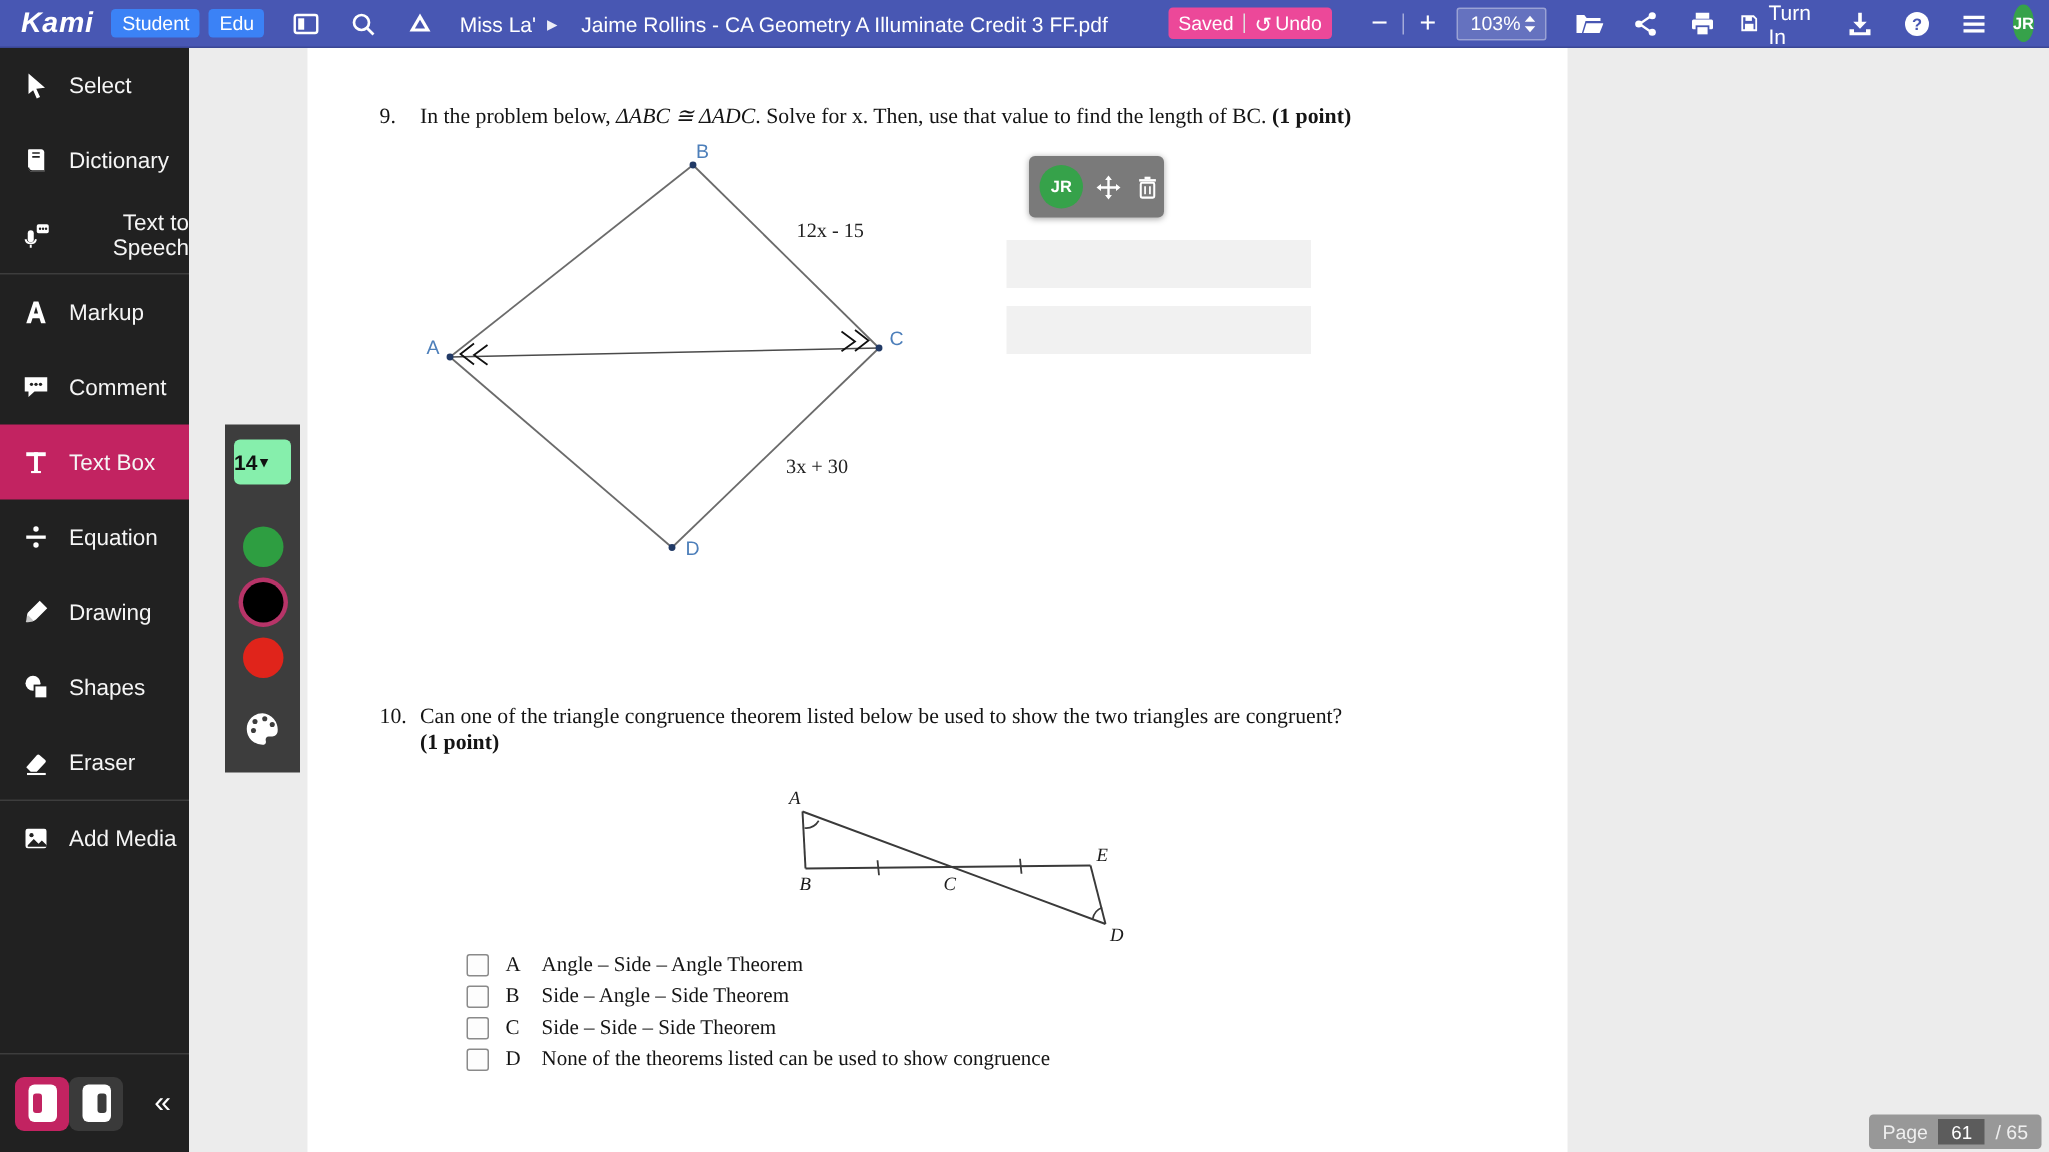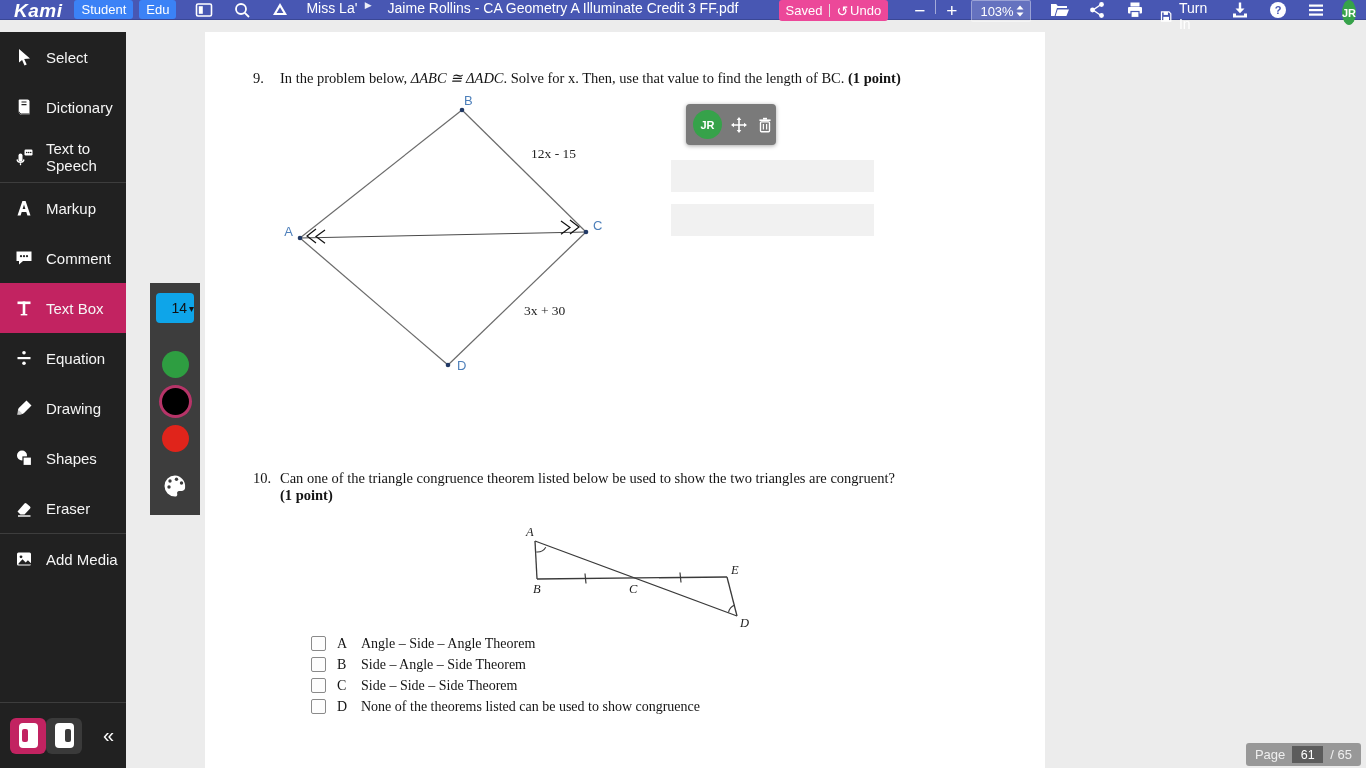--- a/index.html
+++ b/index.html
@@ -1,20 +1,20 @@
 <!DOCTYPE html>
 <html><head>
 <meta charset="utf-8">
 <style>
   * { margin:0; padding:0; box-sizing:border-box; }
   html,body { width:1366px; height:768px; overflow:hidden; font-family:"Liberation Sans",sans-serif; background:#ececec; }
 
   
-  .header { position:fixed; left:0; top:0; width:1366px; height:20px; background:#4857b3;
-            border-bottom:1px solid #3a4795; display:flex; align-items:flex-start; z-index:50; color:#fff; }
+  .header { position:fixed; left:0; top:0; width:1366px; height:32px; background:#4857b3;
+            border-bottom:1px solid #3a4795; display:flex; align-items:center; z-index:50; color:#fff; }
   .logo { margin-left:14px; font-weight:bold; font-style:italic; font-size:19px; letter-spacing:.5px; }
   .badge { margin-left:12px; background:#3b82f6; color:#fff; font-size:13px; padding:2px 7px; border-radius:3px; }
   .badge + .badge { margin-left:6px; }
   .hicon { margin-left:18px; width:20px; height:20px; display:flex; align-items:center; justify-content:center; cursor:pointer; }
   .crumb { margin-left:16px; font-size:14px; max-width:104px; white-space:nowrap; overflow:hidden; }
   .crumb-sep { margin-left:8px; font-size:9px; opacity:.9; }
   .doc-title { margin-left:16px; font-size:14px; white-space:nowrap; }
   .saved-pill { margin-left:40px; background:#ec4899; border-radius:3px; height:21px; display:flex; align-items:center;
                 padding:0 7px; font-size:13px; }
   .saved-pill .sep { border-left:1px solid #e0e0e0; height:13px; margin:0 6px 0 7px; }
@@ -26,39 +26,39 @@
   .zoombtn.plus { margin-left:10px; }
   .zoom-select { margin-left:14px; width:74px; height:22px; background:rgba(255,255,255,.16); border:1px solid rgba(255,255,255,.35);
                  border-radius:2px; display:flex; align-items:center; font-size:13px; padding:0 4px 0 8px; cursor:pointer; }
   .zoom-select .zv { flex:1; }
   .avatar { margin:0 10px 0 16px; width:25px; height:25px; border-radius:50%; background:#36a24a; color:#fff;
             font-size:11px; font-weight:bold; display:flex; align-items:center; justify-content:center; cursor:pointer; }
   .turnin { margin-left:14px; display:flex; align-items:center; font-size:14px; cursor:pointer; }
   .turnin svg { margin-right:6px; }
 
   
-  .sidebar { position:fixed; left:0; top:32px; bottom:0; width:126px; background:#212121; z-index:40; }
+  .sidebar { position:fixed; left:0; top:32px; bottom:0; width:126px; background:#212121; z-index:40;text-align:right; }
   .s-item { height:50px; display:flex; align-items:center; padding-left:14px; color:#f5f5f5; font-size:15px; cursor:pointer; }
   .s-item .ic { width:20px; height:20px; margin-right:12px; flex:none; display:flex; align-items:center; justify-content:center; }
   .s-item.active { background:#c22361; }
   .s-div { border-top:1px solid #3d3d3d; }
   .s-footer { position:absolute; left:0; right:0; bottom:0; height:66px; border-top:1px solid #3d3d3d; display:flex; align-items:center; }
   .layout-btn { width:36px; height:36px; border-radius:6px; margin-left:10px; display:flex; align-items:center; justify-content:center; cursor:pointer; }
   .layout-btn.on { background:#c22361; }
   .layout-btn.off { background:#3a3a3a; margin-left:0; }
   .mini-page { width:19px; height:25px; background:#fff; border-radius:4px; position:relative; }
   .mini-page .bar { position:absolute; top:6px; width:6px; height:13px; border-radius:2px; }
   .layout-btn.on .bar { left:3px; background:#c22361; }
   .layout-btn.off .bar { right:3px; background:#3a3a3a; }
   .collapse { margin-left:auto; margin-right:12px; color:#fff; font-size:20px; cursor:pointer; }
 
   
   .tb-panel { position:fixed; left:150px; top:283px; width:50px; height:232px; background:#3d3d3d; z-index:41; text-align:center; }
-  .fs-btn { margin:10px auto 0; width:38px; height:30px; background:#0ea5e9; border-radius:4px; display:flex;
-            align-items:center; justify-content:flex-end; font-size:14px; color:#111; cursor:pointer; }
+  .fs-btn { margin:10px auto 0; width:38px; height:30px; background:#86efac; border-radius:4px; display:flex;
+            align-items:center; justify-content:flex-start; font-size:14px; color:#111; cursor:pointer;font-weight:bold; }
   .fs-btn .caret { font-size:10px; margin-left:2px; }
   .swatch { width:27px; height:27px; border-radius:50%; margin:10px auto 0; cursor:pointer; }
   .swatch.first { margin-top:28px; }
   .swatch.selected { box-shadow:0 0 0 3px #b73468; }
   .palette { margin:20px auto 0; width:28px; height:28px; cursor:pointer; }
 
   
   .main { position:fixed; left:150px; top:32px; right:0; bottom:0; background:#ececec; }
   .page { position:absolute; left:55px; top:0; width:840px; height:736px; background:#fff; }
   .question { position:absolute; display:flex; color:#141414; font-family:"Liberation Serif",serif; font-size:14.5px; line-height:17px; }

